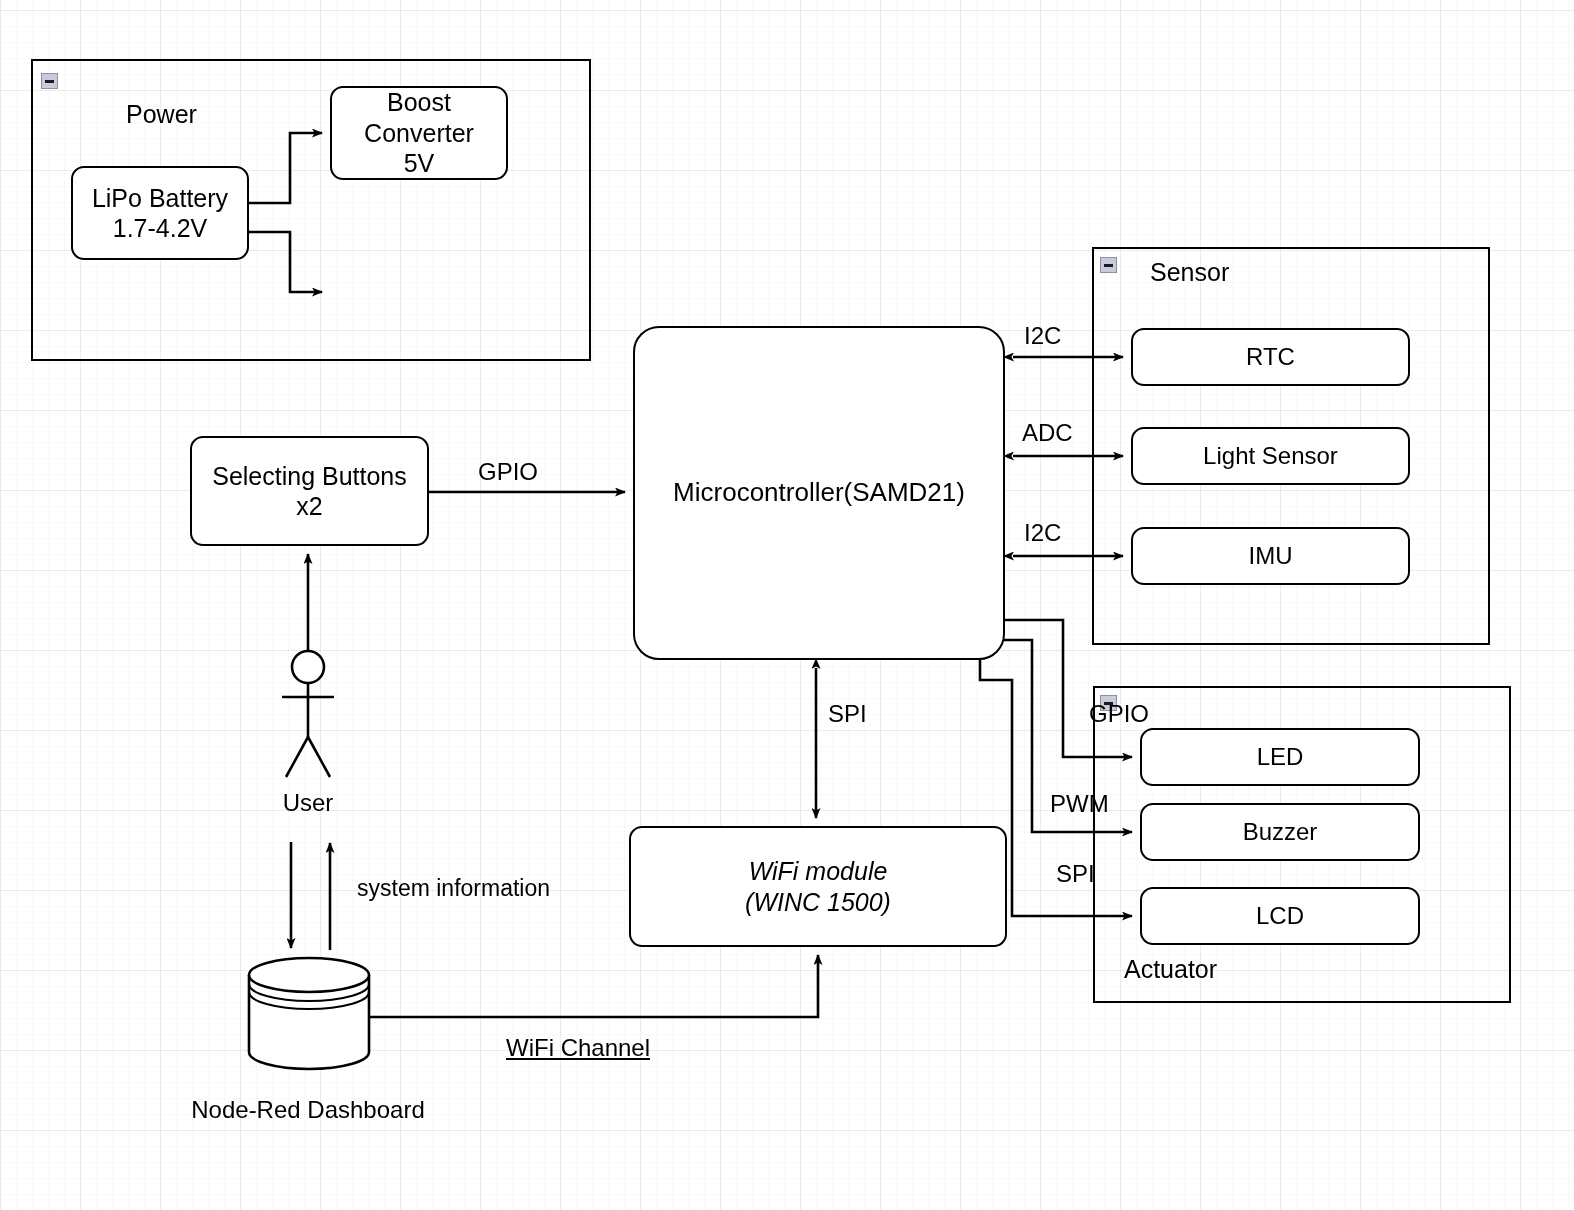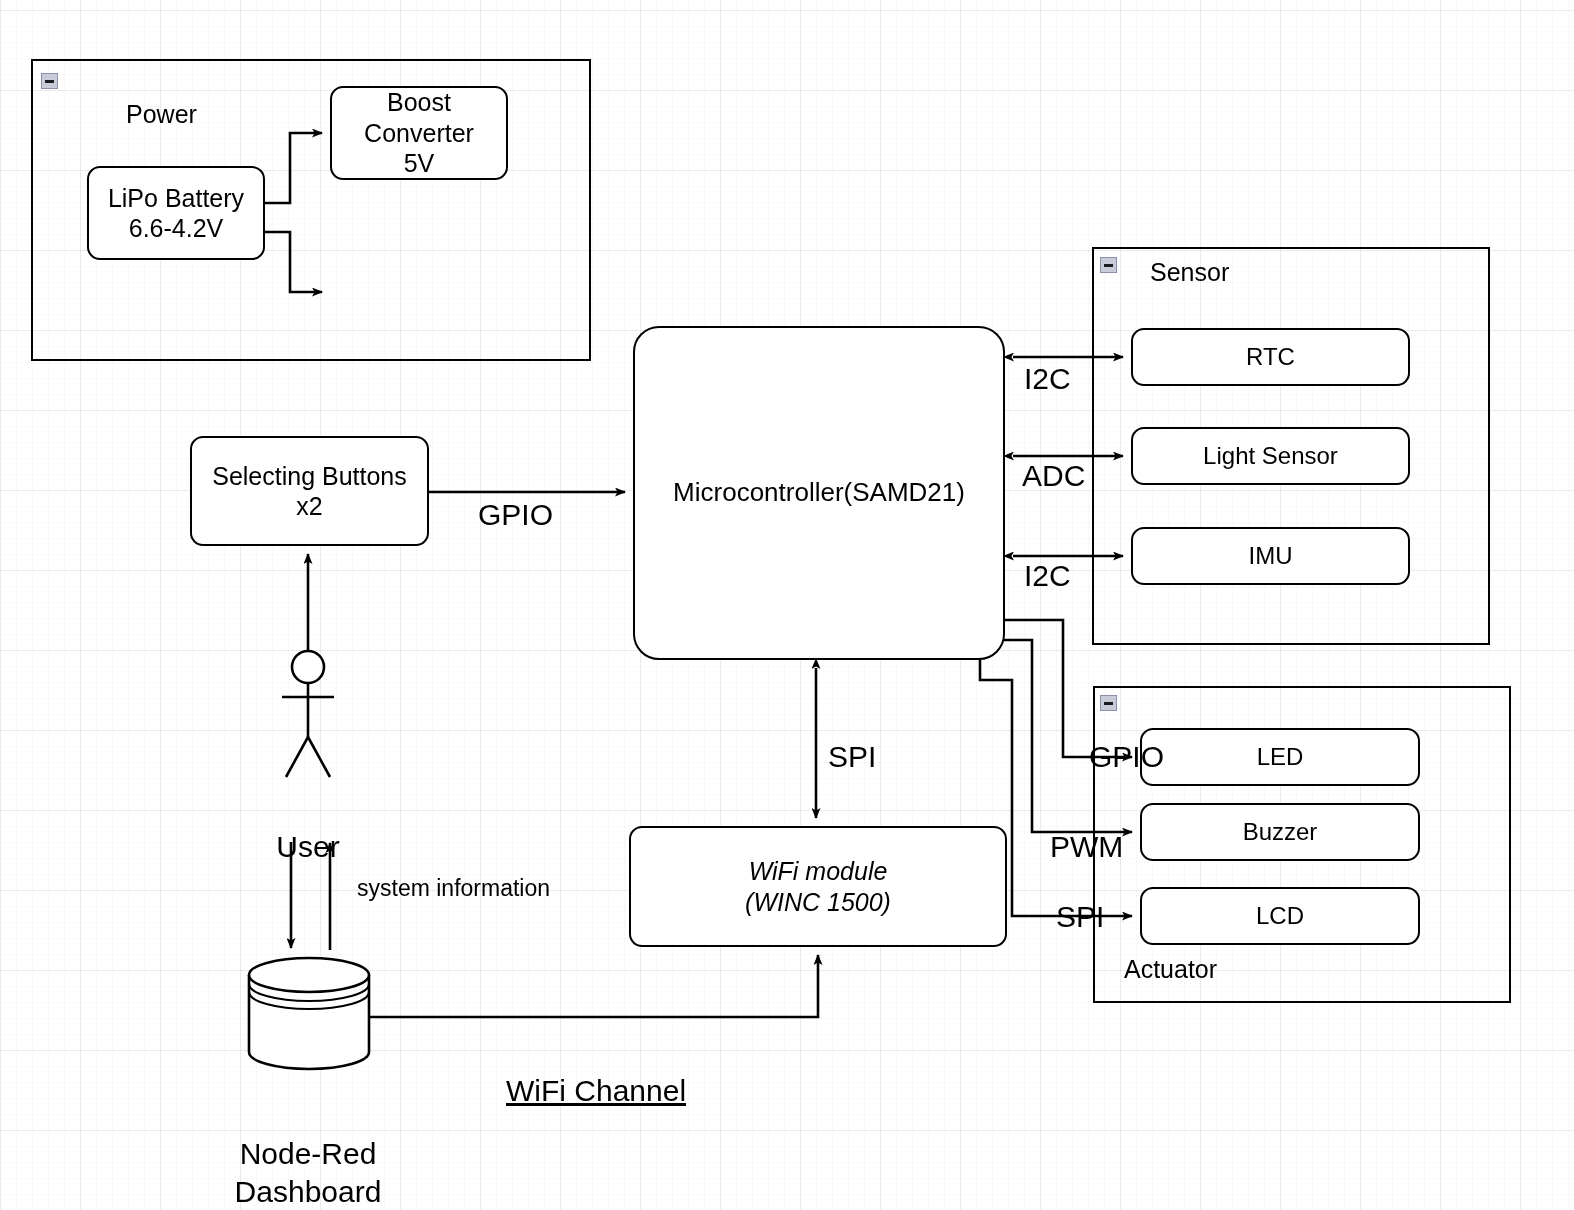--- a/index.html
+++ b/index.html
@@ -79,21 +79,21 @@
   .free-label {
     position: absolute;
     color: #000;
     text-align: center;
     line-height: 1.25;
   }
   .mcu-text { font-size: 26px; }
   .box-text { font-size: 25px; }
   .small-box-text { font-size: 24px; }
   .lbl-22 { font-size: 23px; }
-  .lbl-24 { font-size: 30px; margin-top: 40px; }
+  .lbl-24 { font-size: 24px; }
   .lbl-25 { font-size: 25px; }
 </style>
 </head>
 <body>
 
 <div id="canvas">
 
   <svg id="wires" viewBox="0 0 1574 1210" xmlns="http://www.w3.org/2000/svg">
     <defs>
       <marker id="arr" markerWidth="11" markerHeight="9" refX="10" refY="4.5" orient="auto" markerUnits="userSpaceOnUse">
@@ -161,24 +161,24 @@
       <i></i>
     </div>
   <div class="grp-label lbl-25" style="left:1150px; top:258px;">Sensor</div>
 
   <div class="group" style="left:1093px; top:686px; width:418px; height:317px;"></div>
   <div class="collapse-icon" style="left:1100px; top:695px;">
       <i></i>
     </div>
   <div class="grp-label lbl-25" style="left:1124px; top:955px;">Actuator</div>
 
-  <div class="node rounded" style="left:71px; top:166px; width:178px; height:94px;margin-left:16px;">
+  <div class="node rounded" style="left:71px; top:166px; width:178px; height:94px;">
     <div>
       <div class="box-text">LiPo Battery</div>
-      <div class="box-text">6.6-4.2V</div>
+      <div class="box-text">1.7-4.2V</div>
     </div>
   </div>
 
   <div class="node rounded" style="left:330px; top:86px; width:178px; height:94px;">
     <div>
       <div class="box-text">Boost Converter</div>
       <div class="box-text">5V</div>
     </div>
   </div>
 

